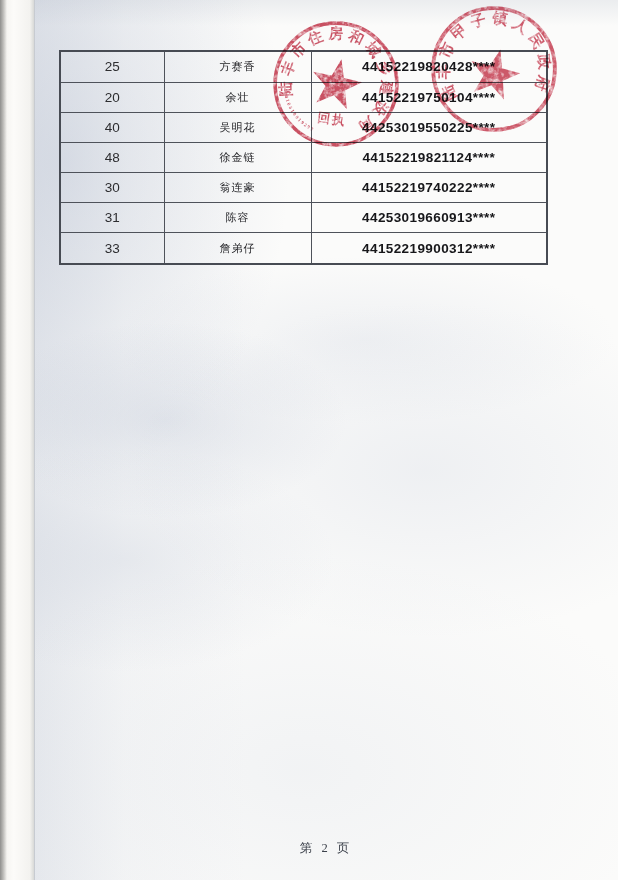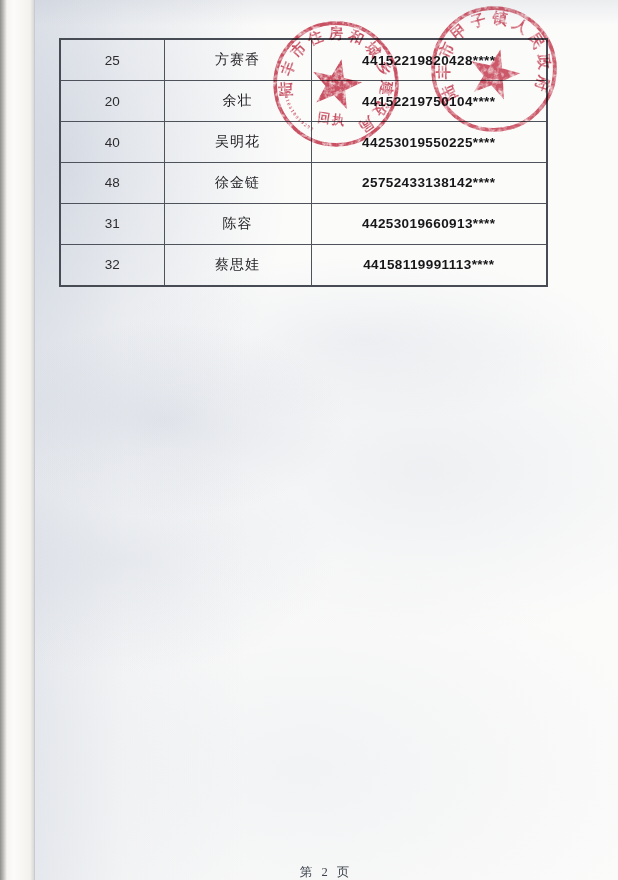--- a/index.html
+++ b/index.html
@@ -22,41 +22,41 @@
       radial-gradient(500px 300px at 270px 770px, rgba(178,188,205,.13), transparent 72%),
       radial-gradient(300px 430px at 30px 160px, rgba(174,184,204,.34), transparent 75%),
       radial-gradient(360px 120px at 330px 340px, rgba(174,184,204,.16), transparent 70%),
       linear-gradient(180deg, rgba(178,186,199,.22) 0px, rgba(178,186,199,0) 26px),
       linear-gradient(90deg, rgba(188,196,211,.34) 0px, rgba(188,196,211,.10) 90px, rgba(255,255,255,0) 210px),
       linear-gradient(#fbfbfa,#fbfbfa);
     border-left:1px solid #c7cbd1;
   }
   
   table.roster{
-    position:absolute;left:59px;top:38px;width:487px;height:249px;
+    position:absolute;left:59px;top:50px;width:487px;height:215px;
     border-collapse:collapse;table-layout:fixed;z-index:2;
   }
   table.roster td{
     border:1px solid #4e525a;text-align:center;vertical-align:middle;padding:0;
     background:transparent;
   }
   table.roster{border:2px solid #474b53;}
   td.c-no{font-size:13.5px;color:#2d2d30;font-family:"Liberation Sans",sans-serif;}
-  td.c-name{font-size:14px;color:#1e1e22;font-family:"Liberation Serif",serif;letter-spacing:1px;}
+  td.c-name{font-size:11px;color:#1e1e22;font-family:"Liberation Serif",serif;letter-spacing:1px;}
   td.c-id{font-size:13.5px;font-weight:600;letter-spacing:.4px;color:#17171a;
           font-family:"Liberation Sans",sans-serif;padding-left:12px;}
   
   .seal{position:absolute;width:142px;height:142px;z-index:3;mix-blend-mode:multiply;opacity:.93;}
   .seal-1{left:265px;top:13px;}
   .seal-2{left:423px;top:-2px;}
   .seal svg{width:100%;height:100%;display:block;}
   .seal text{font-family:"Liberation Serif",serif;font-weight:bold;}
   
   .footer{
-    position:absolute;left:34px;right:0;top:864px;text-align:center;z-index:2;
+    position:absolute;left:34px;right:0;top:840px;text-align:center;z-index:2;
     font-family:"Liberation Serif",serif;font-size:12.5px;color:#3c414b;letter-spacing:3px;
   }
 </style>
 </head>
 <body>
 
 <div class="scan-margin"></div>
 <div class="paper"></div>
 
 <table class="roster">
@@ -80,37 +80,42 @@
 
   <tr>
     <td class="c-no">40</td>
     <td class="c-name">吴明花</td>
     <td class="c-id">44253019550225****</td>
   </tr>
 
   <tr>
     <td class="c-no">48</td>
     <td class="c-name">徐金链</td>
-    <td class="c-id">25752433138142****</td>
+    <td class="c-id">44152219821124****</td>
   </tr>
 
 
+  <tr>
+    <td class="c-no">30</td>
+    <td class="c-name">翁连豪</td>
+    <td class="c-id">44152219740222****</td>
+  </tr>
 
   <tr>
     <td class="c-no">31</td>
     <td class="c-name">陈容</td>
     <td class="c-id">44253019660913****</td>
   </tr>
 
+
   <tr>
-    <td class="c-no">32</td>
-    <td class="c-name">蔡思娃</td>
-    <td class="c-id">44158119991113****</td>
+    <td class="c-no">33</td>
+    <td class="c-name">詹弟仔</td>
+    <td class="c-id">44152219900312****</td>
   </tr>
-
 </tbody>
 </table>
 
 <div class="seal seal-1">
   <svg viewBox="0 0 140 140">
     <defs>
       <filter id="mottle1" x="-15%" y="-15%" width="130%" height="130%">
         <feTurbulence type="fractalNoise" baseFrequency="0.22" numOctaves="3" seed="7" result="n"></feTurbulence>
         <feColorMatrix in="n" type="matrix" values="0 0 0 0 0  0 0 0 0 0  0 0 0 0 0  0 0 0 1.9 -0.12" result="mask"></feColorMatrix>
         <feComposite in="SourceGraphic" in2="mask" operator="in"></feComposite>

